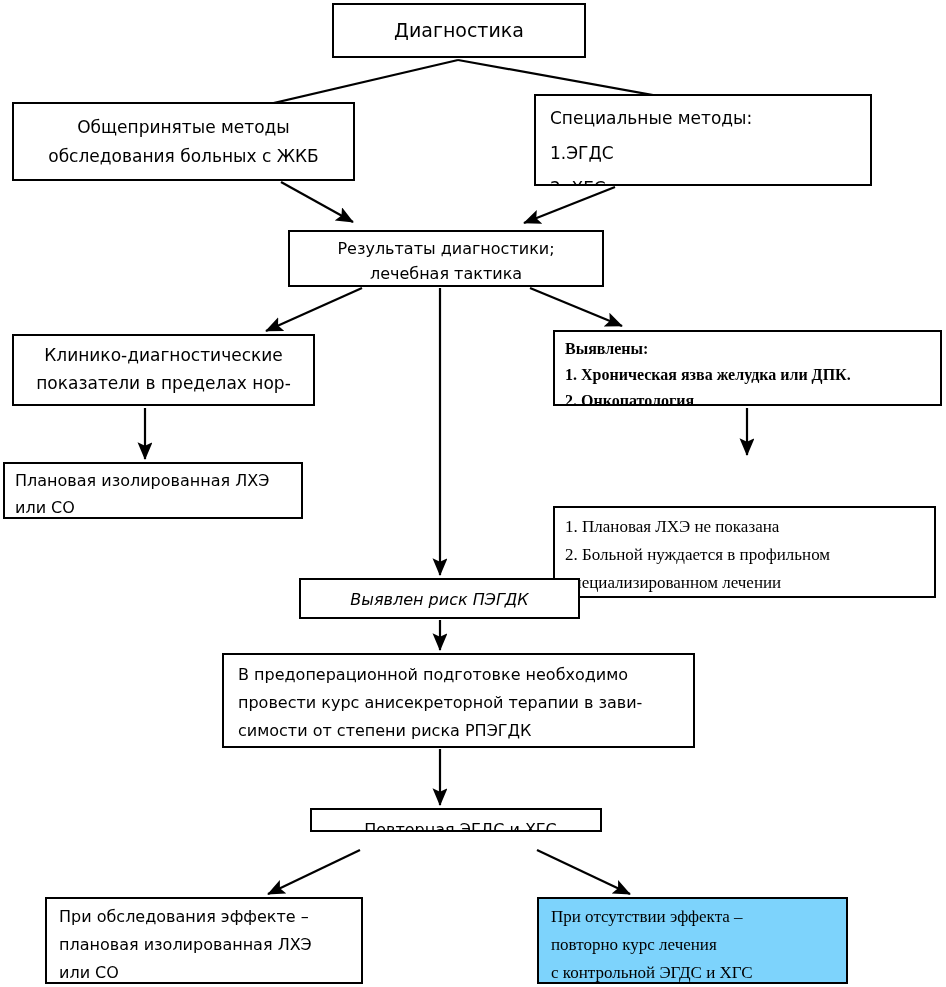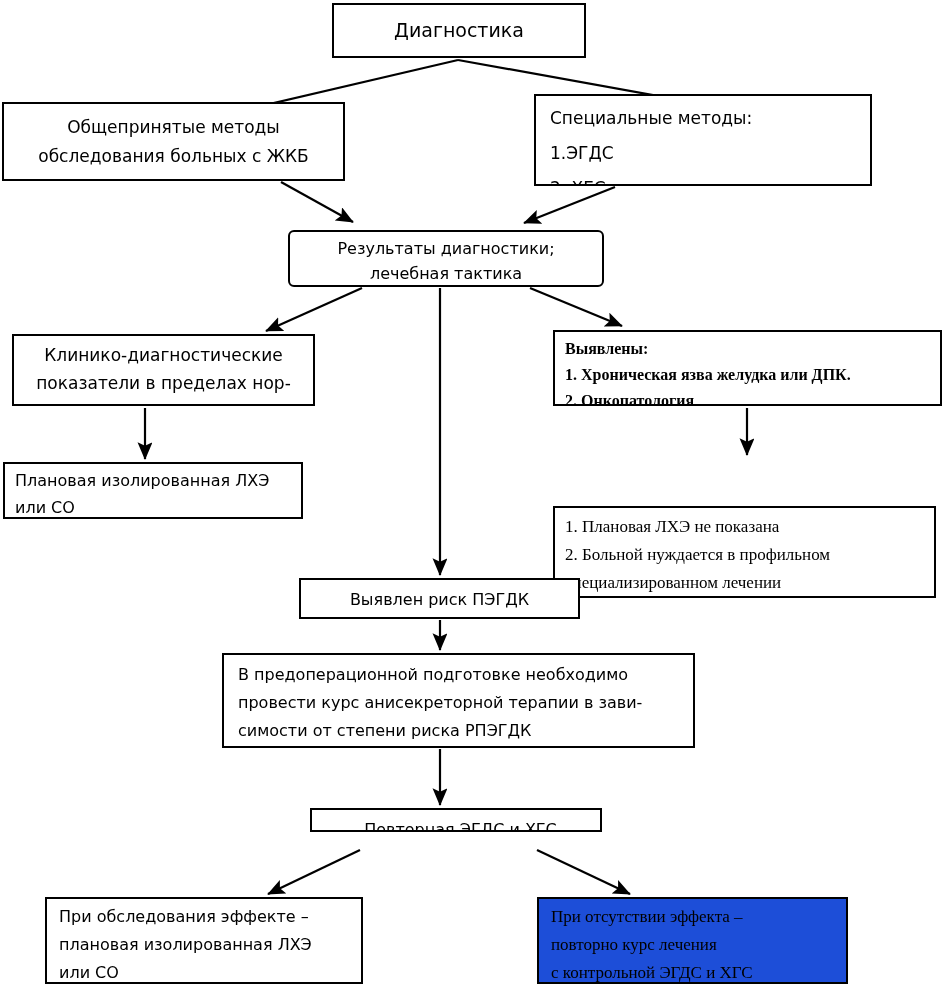--- a/index.html
+++ b/index.html
@@ -66,30 +66,30 @@
         <polyline points="440,620 440,650" fill="none" stroke="#000000" stroke-width="2.2" marker-end="url(#arrowhead)"></polyline>
         <polyline points="440,749 440,805" fill="none" stroke="#000000" stroke-width="2.2" marker-end="url(#arrowhead)"></polyline>
         <polyline points="360,850 268,894" fill="none" stroke="#000000" stroke-width="2.2" marker-end="url(#arrowhead)"></polyline>
         <polyline points="537,850 630,894" fill="none" stroke="#000000" stroke-width="2.2" marker-end="url(#arrowhead)"></polyline>
       </g>
   </svg>
   <div id="node-layer">
       <div class="node sans center" style="left: 332px; top: 3px; width: 254px; height: 55px; border-color: rgb(0, 0, 0); background: rgb(255, 255, 255); padding-top: 12px; padding-left: 10px; padding-right: 10px;">
         <span class="txt" style="font-size: 19px; line-height: 26px;">Диагностика</span>
       </div>
-      <div class="node sans center" style="left: 2px; top: 102px; width: 343px; height: 79px; border-color: rgb(0, 0, 0); background: rgb(255, 255, 255); padding-top: 9px; padding-left: 8px; padding-right: 8px;">
+      <div class="node sans center" style="left: 12px; top: 102px; width: 343px; height: 79px; border-color: rgb(0, 0, 0); background: rgb(255, 255, 255); padding-top: 9px; padding-left: 8px; padding-right: 8px;">
         <span class="txt" style="font-size: 17px; line-height: 29px;">Общепринятые методы
 обследования больных с ЖКБ</span>
       </div>
       <div class="node sans left" style="left: 534px; top: 94px; width: 338px; height: 92px; border-color: rgb(0, 0, 0); background: rgb(255, 255, 255); padding-top: 5px; padding-left: 14px; padding-right: 14px;">
         <span class="txt" style="font-size: 17px; line-height: 35px;">Специальные методы:
 1.ЭГДС
 2. ХГС</span>
       </div>
-      <div class="node sans center" style="left: 288px; top: 230px; width: 316px; height: 57px; border-color: rgb(0, 0, 0); background: rgb(255, 255, 255); padding-top: 4px; padding-left: 8px; padding-right: 8px; border-radius: 6px;">
+      <div class="node sans center" style="left: 288px; top: 230px; width: 316px; height: 57px; border-color: rgb(0, 0, 0); background: rgb(255, 255, 255); padding-top: 4px; padding-left: 8px; padding-right: 8px;">
         <span class="txt" style="font-size: 16px; line-height: 25px;">Результаты диагностики;
 лечебная тактика</span>
       </div>
       <div class="node sans center" style="left: 12px; top: 334px; width: 303px; height: 72px; border-color: rgb(0, 0, 0); background: rgb(255, 255, 255); padding-top: 5px; padding-left: 8px; padding-right: 8px;">
         <span class="txt" style="font-size: 17px; line-height: 28px;">Клинико-диагностические
 показатели в пределах нор-
 мы</span>
       </div>
       <div class="node serif left" style="left: 553px; top: 330px; width: 389px; height: 76px; border-color: rgb(0, 0, 0); background: rgb(255, 255, 255); padding-top: 4px; padding-left: 10px; padding-right: 10px;">
         <span class="txt" style="font-size: 16px; line-height: 26px; font-weight: bold;">Выявлены:
@@ -98,35 +98,35 @@
       </div>
       <div class="node sans left" style="left: 3px; top: 462px; width: 300px; height: 57px; border-color: rgb(0, 0, 0); background: rgb(255, 255, 255); padding-top: 3px; padding-left: 10px; padding-right: 10px;">
         <span class="txt" style="font-size: 16px; line-height: 27px;">Плановая изолированная ЛХЭ
 или СО</span>
       </div>
       <div class="node serif left" style="left: 553px; top: 458px; width: 383px; height: 92px; border-color: rgb(0, 0, 0); background: rgb(255, 255, 255); padding-top: 5px; padding-left: 10px; padding-right: 10px; margin-top: 48px;">
         <span class="txt" style="font-size: 17px; line-height: 28px;">1. Плановая ЛХЭ не показана
 2. Больной нуждается в профильном
 специализированном лечении</span>
       </div>
-      <div class="node sans center" style="left: 299px; top: 578px; width: 281px; height: 41px; border-color: rgb(0, 0, 0); background: rgb(255, 255, 255); padding-top: 8px; padding-left: 8px; padding-right: 8px;">
+      <div class="node sans center" style="left: 299px; top: 578px; width: 281px; height: 41px; border-color: rgb(0, 0, 0); background: rgb(255, 255, 255); padding-top: 8px; padding-left: 8px; padding-right: 8px; font-style: italic;">
         <span class="txt" style="font-size: 16px; line-height: 24px;">Выявлен риск ПЭГДК</span>
       </div>
       <div class="node sans left" style="left: 222px; top: 653px; width: 473px; height: 95px; border-color: rgb(0, 0, 0); background: rgb(255, 255, 255); padding-top: 6px; padding-left: 14px; padding-right: 14px;">
         <span class="txt" style="font-size: 16px; line-height: 28px;">В предоперационной подготовке необходимо
 провести курс анисекреторной терапии в зави-
 симости от степени риска РПЭГДК</span>
       </div>
       <div class="node sans center" style="left: 310px; top: 808px; width: 292px; height: 24px; border-color: rgb(0, 0, 0); background: rgb(255, 255, 255); padding-top: 8px; padding-left: 17px; padding-right: 8px;">
         <span class="txt" style="font-size: 16px; line-height: 24px;">Повторная ЭГДС и ХГС</span>
       </div>
       <div class="node sans left" style="left: 45px; top: 897px; width: 318px; height: 87px; border-color: rgb(0, 0, 0); background: rgb(255, 255, 255); padding-top: 4px; padding-left: 12px; padding-right: 12px;">
         <span class="txt" style="font-size: 16px; line-height: 28px;">При обследования эффекте –
 плановая изолированная ЛХЭ
 или СО</span>
       </div>
-      <div class="node serif left" style="left: 537px; top: 897px; width: 311px; height: 87px; border-color: rgb(0, 0, 0); background: #1d4ed8; padding-top: 4px; padding-left: 12px; padding-right: 12px;">
+      <div class="node serif left" style="left: 537px; top: 897px; width: 311px; height: 87px; border-color: rgb(0, 0, 0); background: #7dd3fc; padding-top: 4px; padding-left: 12px; padding-right: 12px;">
         <span class="txt" style="font-size: 17px; line-height: 28px;">При отсутствии эффекта –
 повторно курс лечения
 с контрольной ЭГДС и ХГС</span>
       </div>
     </div>
 </div>
 
 </body></html>

